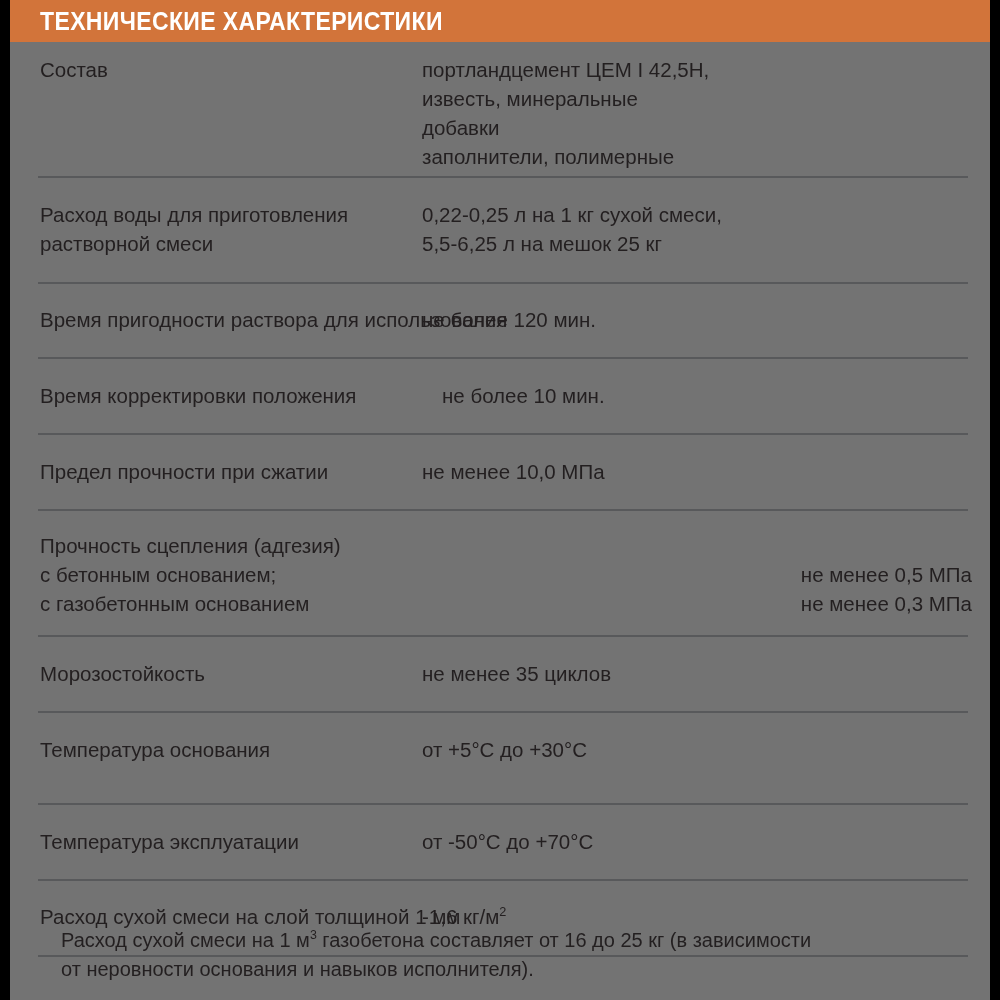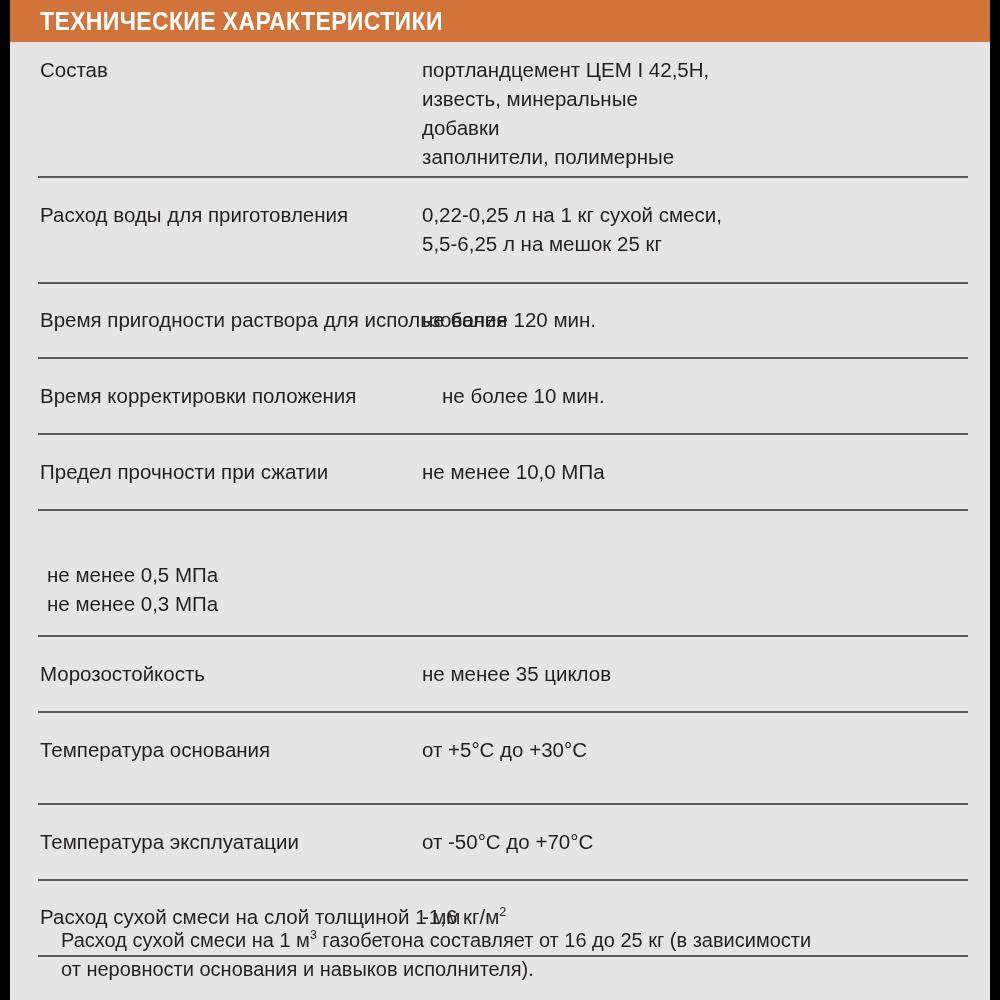--- a/index.html
+++ b/index.html
@@ -36,21 +36,21 @@
   .edge-stripe.left  { left: 0; }
   .edge-stripe.right { right: 0; }
 
   
   .sheet {
     position: absolute;
     left: 10px;
     top: 0;
     width: 980px;
     height: 1000px;
-    background: #e5e5e5;
+    background: #737373;
   }
 
   
   .title-bar {
     position: absolute;
     left: 0;
     top: 0;
     width: 980px;
     height: 42px;
     background: #d2743a;
@@ -125,21 +125,21 @@
   .row.r-potlife            { padding-top: 21px; padding-bottom: 23px; }
   .row.r-correction         { padding-top: 22px; padding-bottom: 23px; gap: 20px; }
   .row.r-compression        { padding-top: 22px; padding-bottom: 23px; }
   .row.r-adhesion           { padding-top: 20px; padding-bottom: 17px; }
   .row.r-frost              { padding-top: 22px; padding-bottom: 23px; }
   .row.r-basetemp           { padding-top: 22px; padding-bottom: 39px; }
   .row.r-servicetemp        { padding-top: 22px; padding-bottom: 23px; }
   .row.r-consumption        { padding-top: 21px; padding-bottom: 24px; }
 
   
-  .row.r-adhesion .col-value { padding-top: 29px; }
+  .row.r-adhesion .col-value { padding-top: 29px; text-align: right; }
 
   
   .footnote {
     position: absolute;
     left: 0;
     top: 926px;
     width: 980px;
     box-sizing: border-box;
     padding-left: 30px;
     padding-right: 40px;
@@ -176,20 +176,21 @@
           <div class="line">известь, минеральные</div>
           <div class="line">добавки</div>
           <div class="line">заполнители, полимерные</div>
         </div>
       </div>
       <div class="divider"></div>
 
       <div class="row r-water">
         <div class="col-label">
           <div class="line">Расход воды для приготовления</div>
+          <div class="line">растворной смеси</div>
         </div>
         <div class="col-value">
           <div class="line">0,22-0,25 л на 1 кг сухой смеси,</div>
           <div class="line">5,5-6,25 л на мешок 25 кг</div>
         </div>
       </div>
       <div class="divider"></div>
 
       <div class="row r-potlife">
         <div class="col-label">
@@ -215,20 +216,25 @@
         <div class="col-label">
           <div class="line">Предел прочности при сжатии</div>
         </div>
         <div class="col-value">
           <div class="line">не менее 10,0 МПа</div>
         </div>
       </div>
       <div class="divider"></div>
 
       <div class="row r-adhesion">
+        <div class="col-label">
+          <div class="line">Прочность сцепления (адгезия)</div>
+          <div class="line">с бетонным основанием;</div>
+          <div class="line">с газобетонным основанием</div>
+        </div>
         <div class="col-value">
           <div class="line">не менее 0,5 МПа</div>
           <div class="line">не менее 0,3 МПа</div>
         </div>
       </div>
       <div class="divider"></div>
 
       <div class="row r-frost">
         <div class="col-label">
           <div class="line">Морозостойкость</div>

